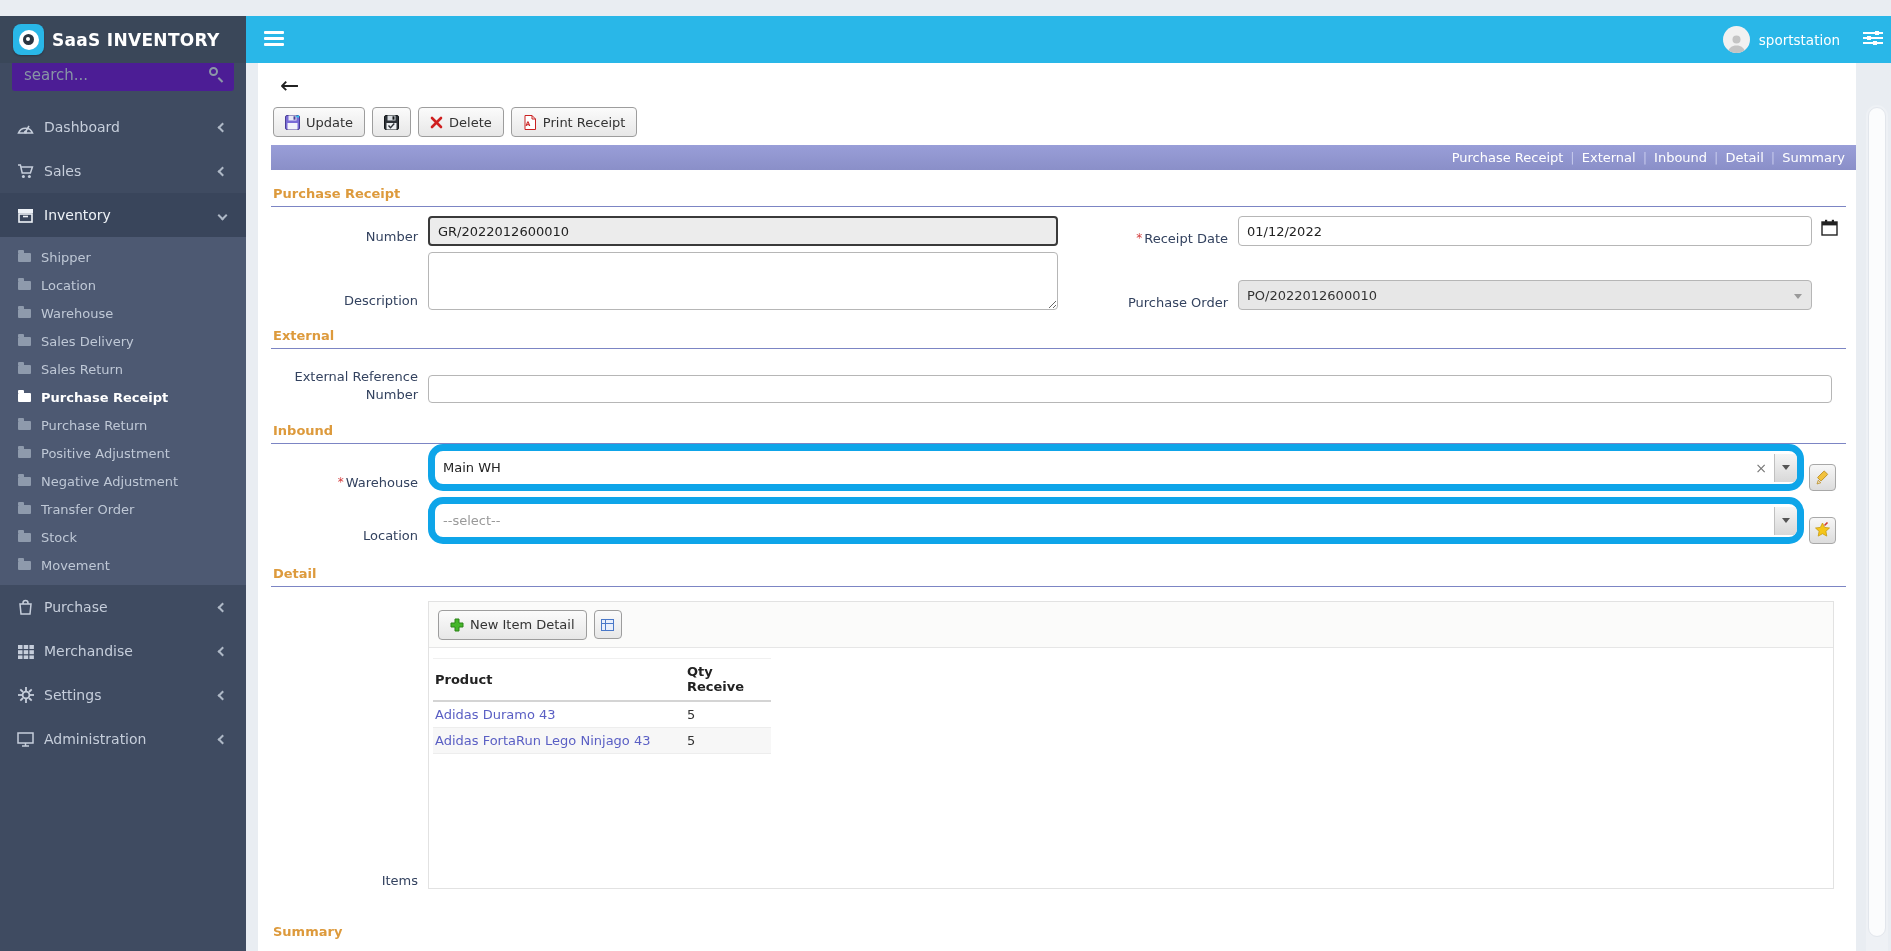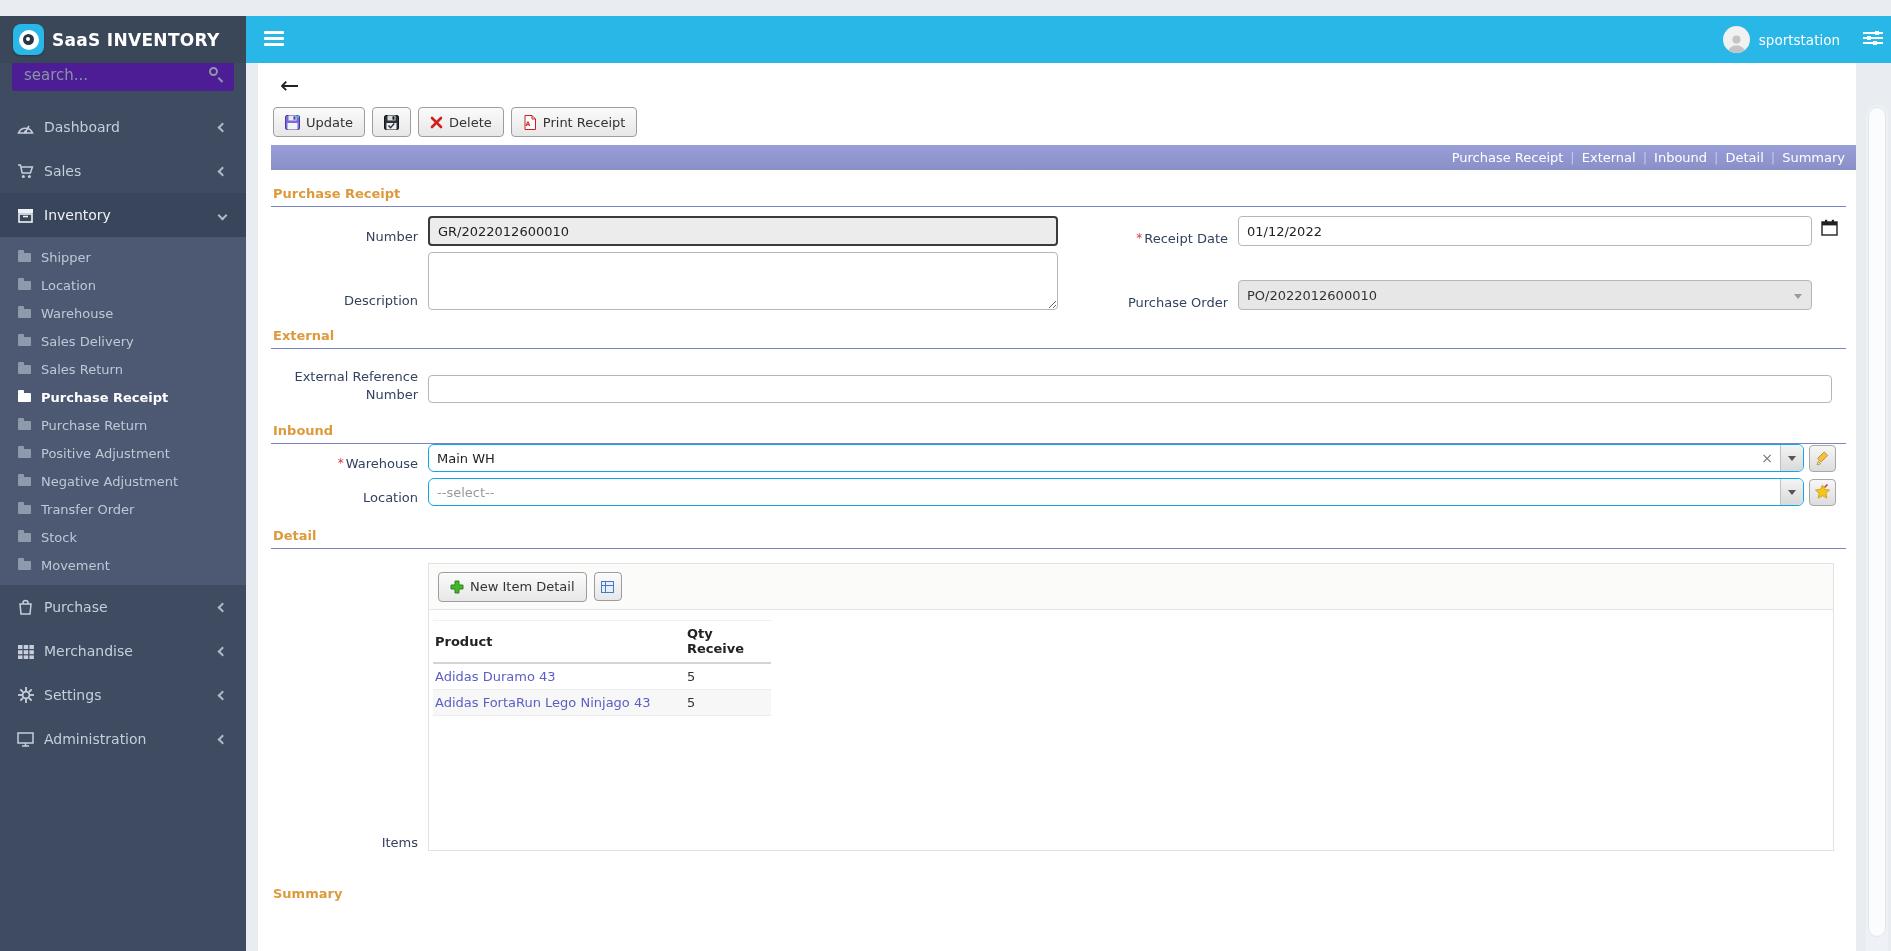--- a/index.html
+++ b/index.html
@@ -80,21 +80,21 @@
   .inp-number { width:630px; background:#ececec; border:2px solid #3a3a3a; font-weight:normal; }
   .txtarea { width:630px; height:58px; border:1px solid #b6b6b6; border-radius:4px; resize:both; font-family:inherit; font-size:13px; padding:4px 8px; outline:none; }
   .rfield { flex:1; margin-right:34px; position:relative; }
   .rfield .inp { width:100%; }
   .cal-icon { position:absolute; right:-26px; top:3px; cursor:pointer; }
   .sel-flat { height:30px; background:#e7e7e7; border:1px solid #b6b6b6; border-radius:4px; display:flex; align-items:center; padding:0 8px; font-size:13px; color:#333; position:relative; cursor:default; }
   .sel-flat .darr { position:absolute; right:9px; top:13px; width:0; height:0; border-left:4px solid transparent; border-right:4px solid transparent; border-top:5px solid #9a9a9a; }
 
   .wide-inp { flex:1; margin-right:14px; height:28px; }
 
-  .sel2 { flex:1; height:28px; border:1px solid #0ea5e9; border-radius:6px; background:#fff; display:flex; align-items:center; font-size:13px; color:#222; overflow:hidden; cursor:pointer; }
+  .sel2 { flex:1; height:47px; border:7px solid #0ea5e9; border-radius:15px; background:#fff; display:flex; align-items:center; font-size:13px; color:#222; overflow:hidden; cursor:pointer; }
   .sel2 .s2text { padding:0 8px; flex:1; }
   .sel2 .s2text.placeholder { color:#999; }
   .sel2 .s2clear { color:#777; font-size:14px; padding:0 7px; cursor:pointer; }
   .sel2 .s2btn { width:23px; height:28px; background:linear-gradient(#f5f5f5,#d8d8d8); border-left:1px solid #c0c0c0; display:flex; align-items:center; justify-content:center; flex:none; cursor:pointer; }
   .sel2 .s2btn .darr { width:0; height:0; border-left:4px solid transparent; border-right:4px solid transparent; border-top:5px solid #555; }
   .side-btn { width:27px; height:27px; margin-left:5px; margin-top:1px; flex:none; background:linear-gradient(#f7f7f7,#dcdcdc); border:1px solid #a8a8a8; border-radius:4px; display:flex; align-items:center; justify-content:center; cursor:pointer; }
   .row-endpad { width:10px; flex:none; }
 
   .items-panel { flex:1; margin-right:12px; border:1px solid #e2e2e2; background:#fff; height:288px; }
   .items-head { height:46px; background:#fbfbfa; border-bottom:1px solid #e6e6e6; display:flex; align-items:center; padding-left:9px; gap:7px; }

